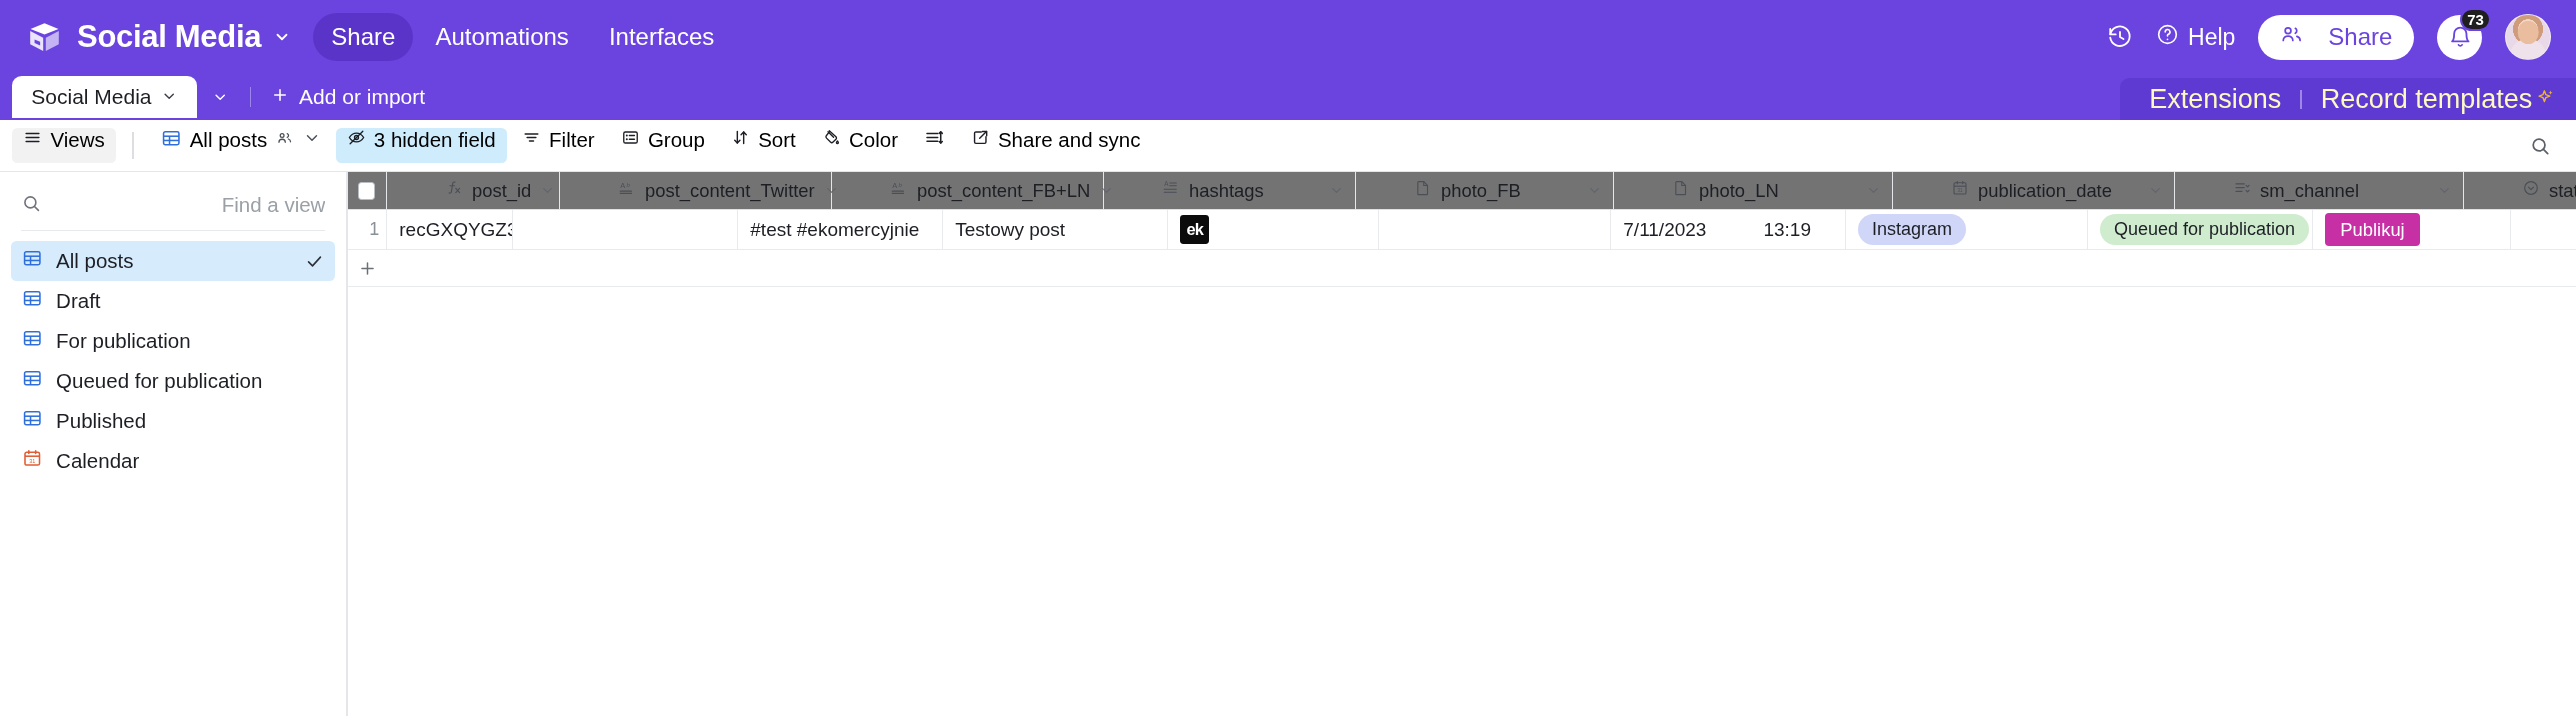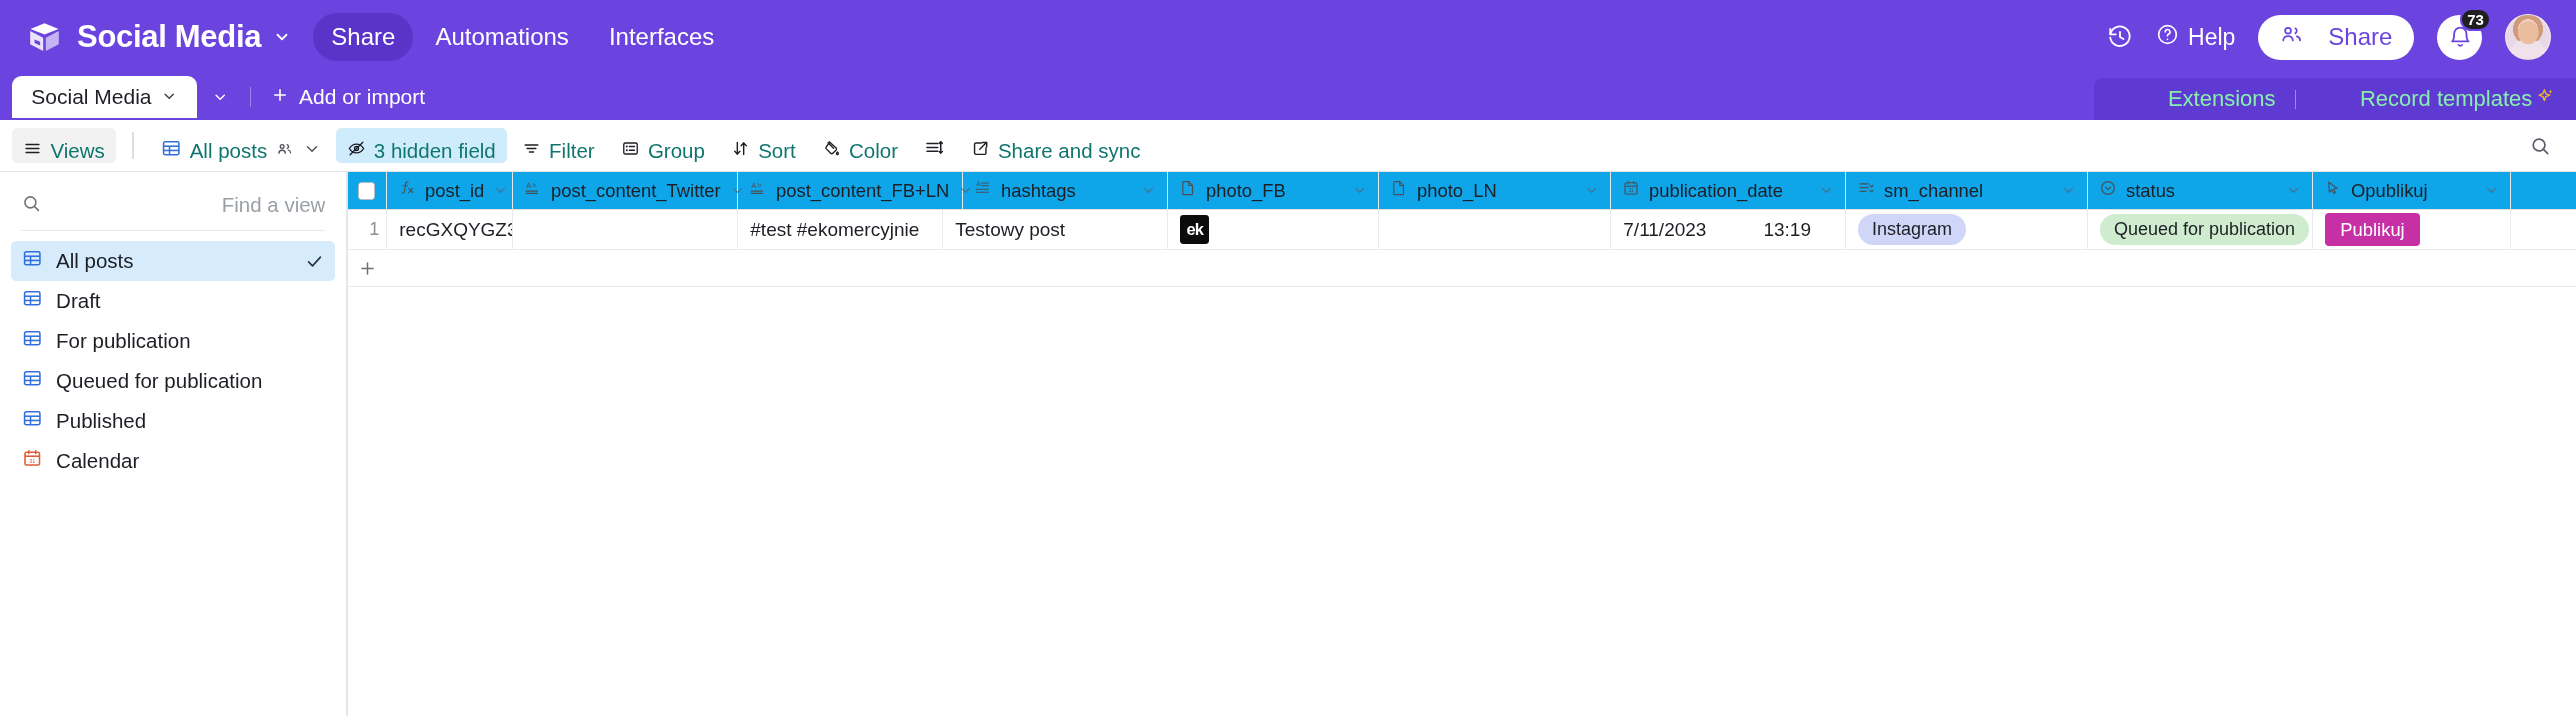--- a/index.html
+++ b/index.html
@@ -134,40 +134,40 @@
   }
   .strip-right {
     margin-left: auto;
     display: flex; align-items: center; height: 42px;
     background: #5e39d2;
     border-radius: 9.6px 0 0 0;
     padding: 0 20.5px 0 29px;
     gap: 19px;
   }
   .strip-right-item {
-    color: #86efac; font-size: 22px; cursor: pointer; white-space: nowrap;
-    display: flex; align-items: center; gap: 2.7px; margin-left: 45px;
+    color: #fef9c3; font-size: 27px; cursor: pointer; white-space: nowrap;
+    display: flex; align-items: center; gap: 2.7px;
   }
   .strip-vdiv { width: 1.4px; height: 19px; background: rgba(255,255,255,.4); }
 
   
   #view-toolbar {
     height: 52px;
     background: #ffffff;
     border-bottom: 1.4px solid #e4e6ea;
     display: flex;
     align-items: center;
     padding: 0 18px 0 12.3px;
     gap: 4.1px;
   }
   .tb-btn {
-    display: inline-flex; align-items: flex-end; gap: 8.2px;
+    display: inline-flex; align-items: flex-start; gap: 8.2px;
     height: 35px; padding: 0 11px;
     border-radius: 5.5px;
-    font-size: 20.5px; color: #0f766e;
+    font-size: 20.5px; color: #000000;
     cursor: pointer; white-space: nowrap;
   }
   #views-button { background: #f2f2f2; font-weight: 400; }
   .tb-divider { width: 1.4px; height: 27px; background: #dcdee2; margin: 0 12.3px; }
   #hidden-field-button { background: #cfecfd; }
   .tb-spacer { flex: 1; }
   #toolbar-search { padding: 0 6.8px; cursor: pointer; display: flex; align-items: center; }
 
   
   #body-split { display: flex; height: calc(716px - 74px - 46px - 52px); }
@@ -201,22 +201,23 @@
     cursor: pointer; white-space: nowrap;
   }
   .view-item.active { background: #d6ecfd; }
   .view-check { margin-left: auto; display: flex; align-items: center; }
 
   
   #grid-area { flex: 1; position: relative; overflow: hidden; background: #fff; }
   .grid-row { display: flex; }
   #header-row {
     height: 38px;
-    background: #0ea5e9;
+    background: #737373;
     border-bottom: 1.4px solid #dfe1e5;
+    gap: 47px;
   }
   .hcell {
     display: flex; align-items: center; gap: 9px;
     border-right: 1.4px solid #e4e6ea;
     padding: 0 11px;
     font-size: 18.4px; color: #1d1f25;
     white-space: nowrap;
     flex: 0 0 auto;
     cursor: pointer;
     position: relative;

